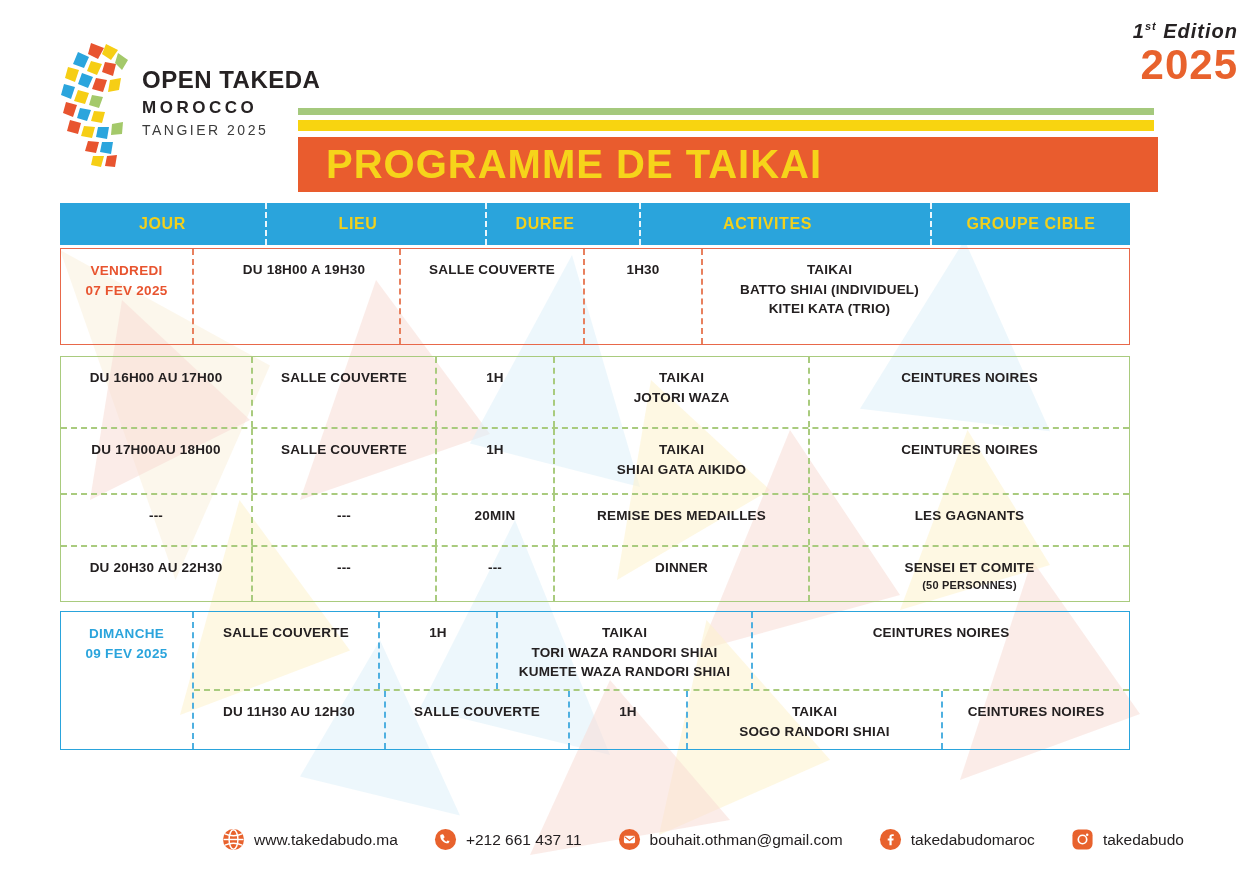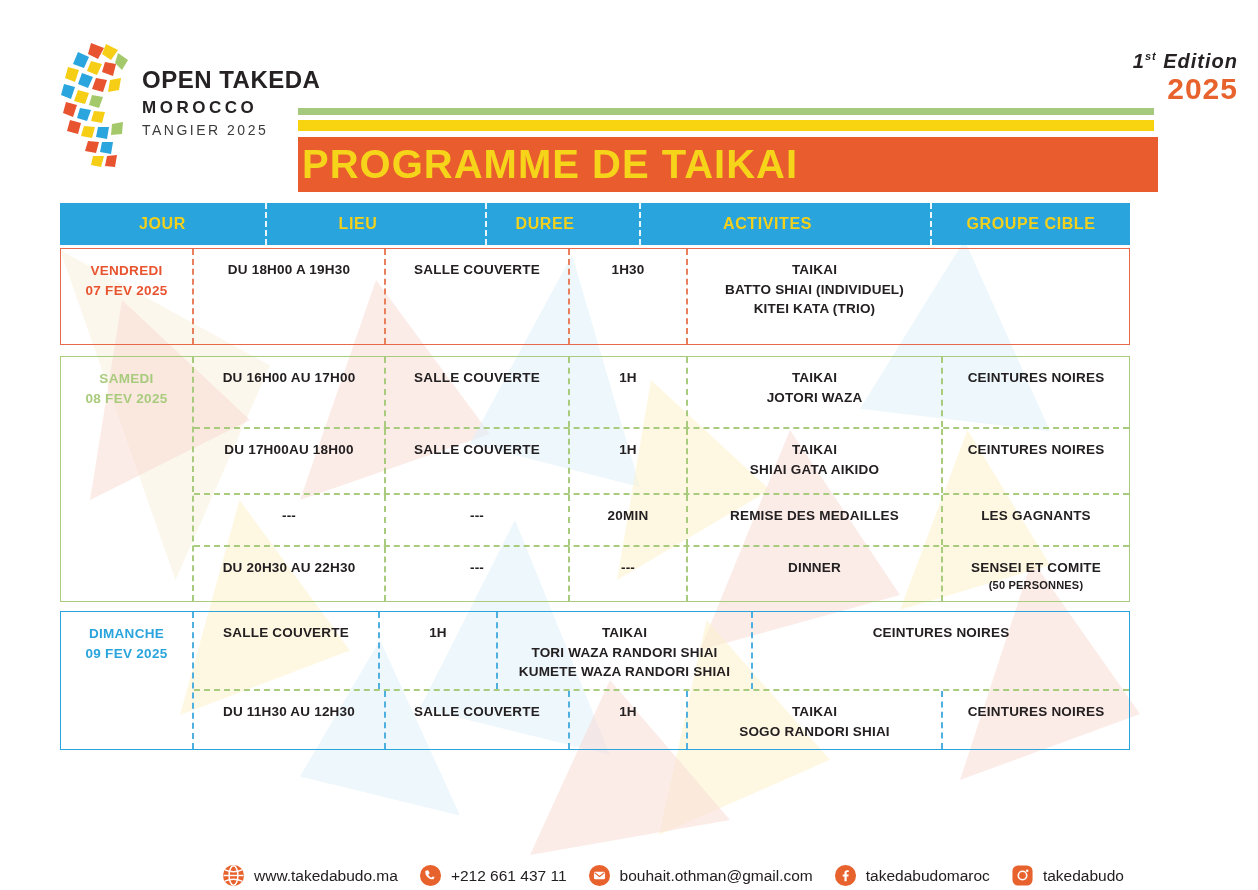--- a/index.html
+++ b/index.html
@@ -24,66 +24,66 @@
   .s14{left:900px;top:430px;width:150px;height:180px;background:#FDF2CC;clip-path:polygon(45% 0,100% 75%,0 100%);}
 
   
   .logo{position:absolute;left:58px;top:40px;width:80px;height:134px;}
   .logo-text{position:absolute;left:142px;top:66px;color:#262223;}
   .lt1{font-size:24px;font-weight:700;letter-spacing:.5px;}
   .lt2{font-size:17px;font-weight:600;letter-spacing:3.5px;margin-top:4px;}
   .lt3{font-size:14px;font-weight:400;letter-spacing:2.5px;margin-top:4px;color:#3b3b3b;}
 
   
-  .edition{position:absolute;right:20px;top:50px;text-align:right;z-index:3;}
+  .edition{position:absolute;right:20px;top:20px;text-align:right;z-index:3;}
   .ed1{font-size:20px;font-weight:800;font-style:italic;color:#262223;letter-spacing:1px;}
   .ed1 sup{font-size:11px;}
-  .ed2{font-size:30px;font-weight:900;color:var(--edition-orange,#E8622D);line-height:1.05;letter-spacing:1px;}
+  .ed2{font-size:42px;font-weight:900;color:var(--edition-orange,#E8622D);line-height:1.05;letter-spacing:1px;}
 
   
   .stripe{position:absolute;left:298px;width:856px;}
   .stripe-green{top:108px;height:7px;background:var(--stripe-green,#A5C97D);}
   .stripe-yellow{top:120px;height:11px;background:var(--stripe-yellow,#F8D410);}
   .banner{position:absolute;left:298px;top:137px;width:860px;height:55px;
           background:var(--banner-orange,#E95C2E);display:flex;align-items:center;}
   .banner-title{font-size:40px;font-weight:800;color:var(--banner-text-yellow,#F6D41A);
-          letter-spacing:1px;padding-left:4px;white-space:nowrap;}
+          letter-spacing:1px;padding-left:28px;white-space:nowrap;}
 
   
   .thead{position:absolute;left:60px;top:203px;width:1070px;height:42px;display:flex;
          background:var(--header-blue,#2AA4DC);box-sizing:border-box;z-index:2;}
   .h-cell{display:flex;align-items:center;justify-content:center;box-sizing:border-box;
           color:var(--header-text-yellow,#F2D01C);font-weight:700;font-size:16px;letter-spacing:.6px;margin-left:36px;}
   .h-cell+.h-cell{border-left:2px dashed rgba(255,255,255,.9);}
   .h-0{width:133px}.h-1{width:190px}.h-2{width:184px}.h-3{width:118px}.h-4{width:255px}.h-5{flex:1}
 
   
   .block{position:absolute;left:60px;width:1070px;display:flex;box-sizing:border-box;
          border:1.5px solid var(--accent);z-index:2;}
-  .block-vendredi{top:248px;height:97px;}
+  .block-vendredi{top:248px;height:97px;gap:15px;}
   .block-samedi{top:356px;height:246px;}
   .block-dimanche{top:611px;height:139px;}
   .day-cell{width:133px;box-sizing:border-box;border-right:2px dashed var(--sep-v);
             padding-top:12px;text-align:center;font-weight:700;font-size:13.5px;line-height:1.5;
             color:var(--day-color);letter-spacing:.3px;}
   .rows{flex:1;display:flex;flex-direction:column;}
   .t-row{display:flex;flex:1;min-height:0;}
   .t-row + .t-row{border-top:2px dashed var(--sep-h);}
   .block-samedi .t-row:nth-child(1){flex:0 0 70px;}
   .block-samedi .t-row:nth-child(2){flex:0 0 64px;}
   .block-samedi .t-row:nth-child(3){flex:0 0 50px;}
   .block-dimanche .t-row:nth-child(1){flex:0 0 77px;}
   .cell{box-sizing:border-box;padding-top:11px;text-align:center;font-weight:700;font-size:13.5px;
         color:#242021;line-height:1.45;letter-spacing:.2px;}
   .cell+.cell{border-left:2px dashed var(--sep-v);}
   .c-1{width:190px}.c-2{width:184px}.c-3{width:118px}.c-4{width:255px}.c-5{flex:1}
   .sub-line{font-size:11px;}
 
   
-  .footer{position:absolute;left:222px;top:828px;display:flex;align-items:flex-end;gap:21px;z-index:2;margin-top:36px;}
+  .footer{position:absolute;left:222px;top:828px;display:flex;align-items:flex-end;gap:36px;z-index:2;}
   .f-item{display:flex;align-items:center;gap:9px;}
   .f-label{font-size:15.5px;color:#242021;}
   .f-icon{width:23px;height:23px;display:inline-block;}
   .f-icon svg{width:23px;height:23px;display:block;}
 
   
   .wm-text{position:absolute;left:1240px;top:918px;transform-origin:0 0;transform:rotate(-90deg);
            white-space:nowrap;font-size:113px;font-weight:800;letter-spacing:1px;
            color:var(--watermark-peach,#FBE2D5);z-index:1;}
 </style>
@@ -178,24 +178,20 @@
             </div>
             <div class="cell c-4">
               <div>TAIKAI</div>
               <div>BATTO SHIAI (INDIVIDUEL)</div>
               <div>KITEI KATA (TRIO)</div>
             </div>
           </div>
         </div>
       </div>
       <div class="block block-samedi" style="--accent: #A9CB7E; --day-color: #A9CB7E; --sep-v: #A9CB7E; --sep-h: #A9CB7E;">
-        <div class="day-cell">
-          <div>SAMEDI</div>
-          <div>08 FEV 2025</div>
-        </div>
         <div class="rows">
           <div class="t-row">
             <div class="cell c-1">
               <div>DU 16H00 AU 17H00</div>
             </div>
             <div class="cell c-2">
               <div>SALLE COUVERTE</div>
             </div>
             <div class="cell c-3">
               <div>1H</div>

